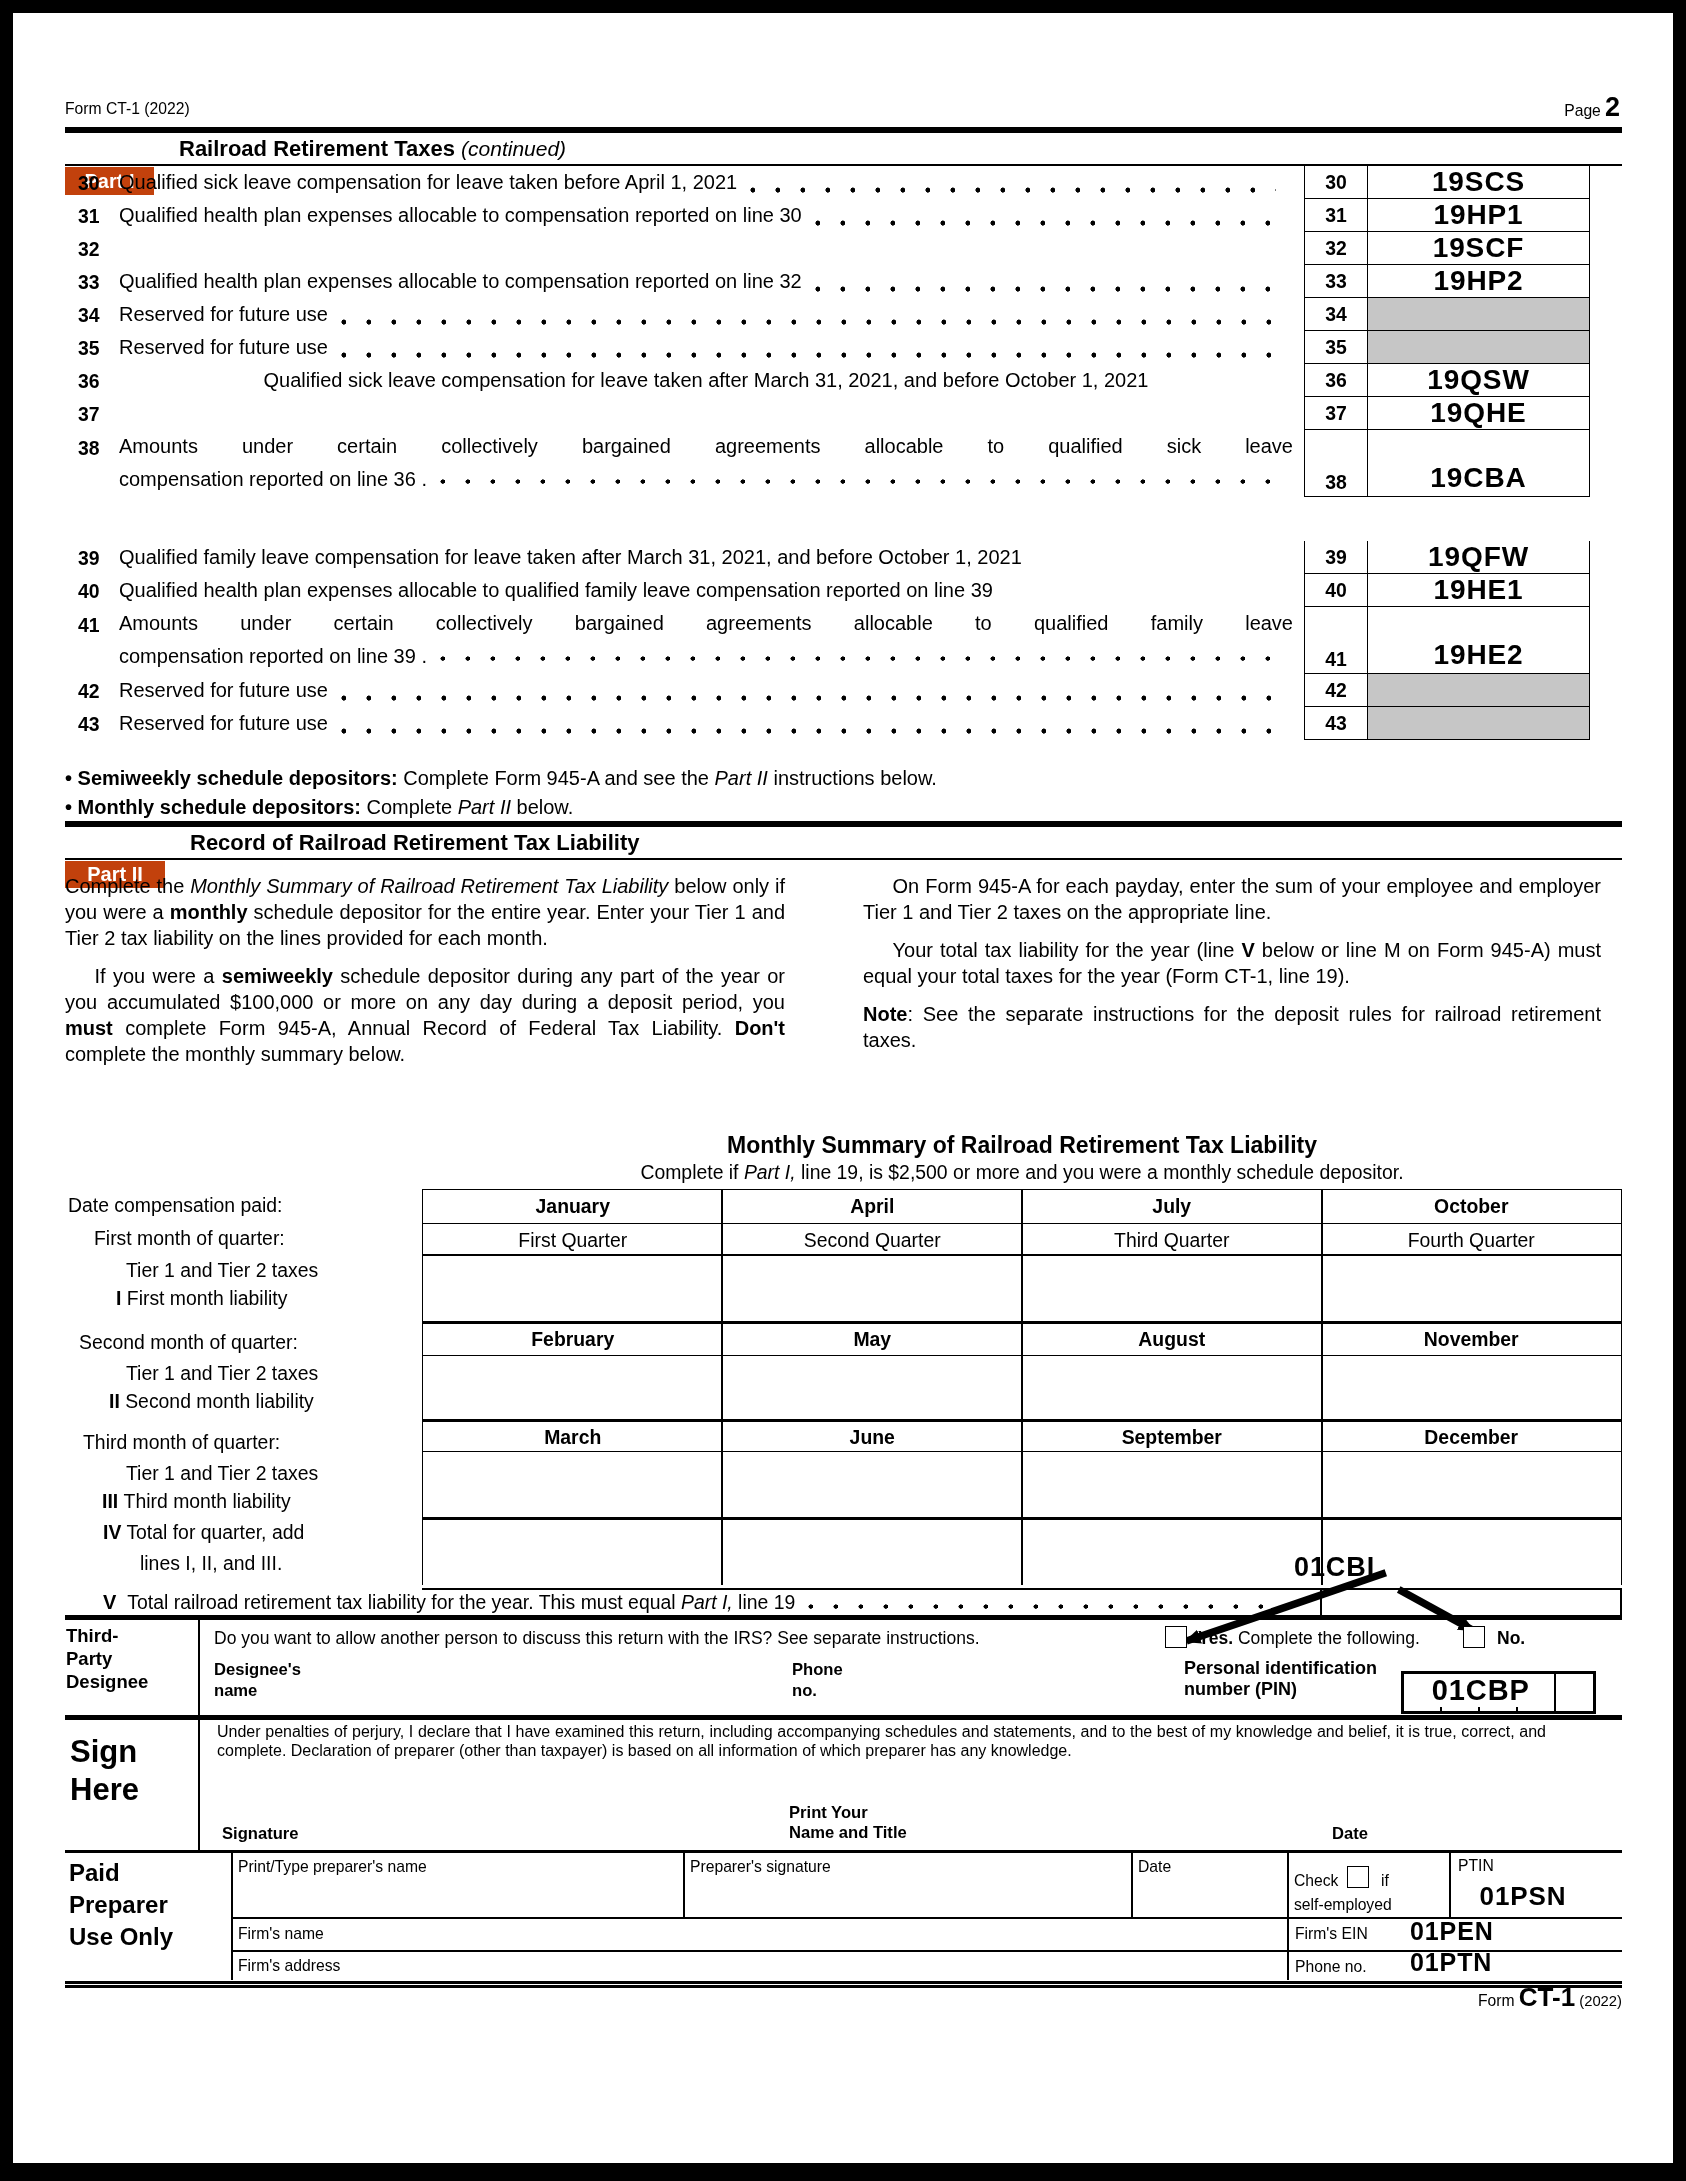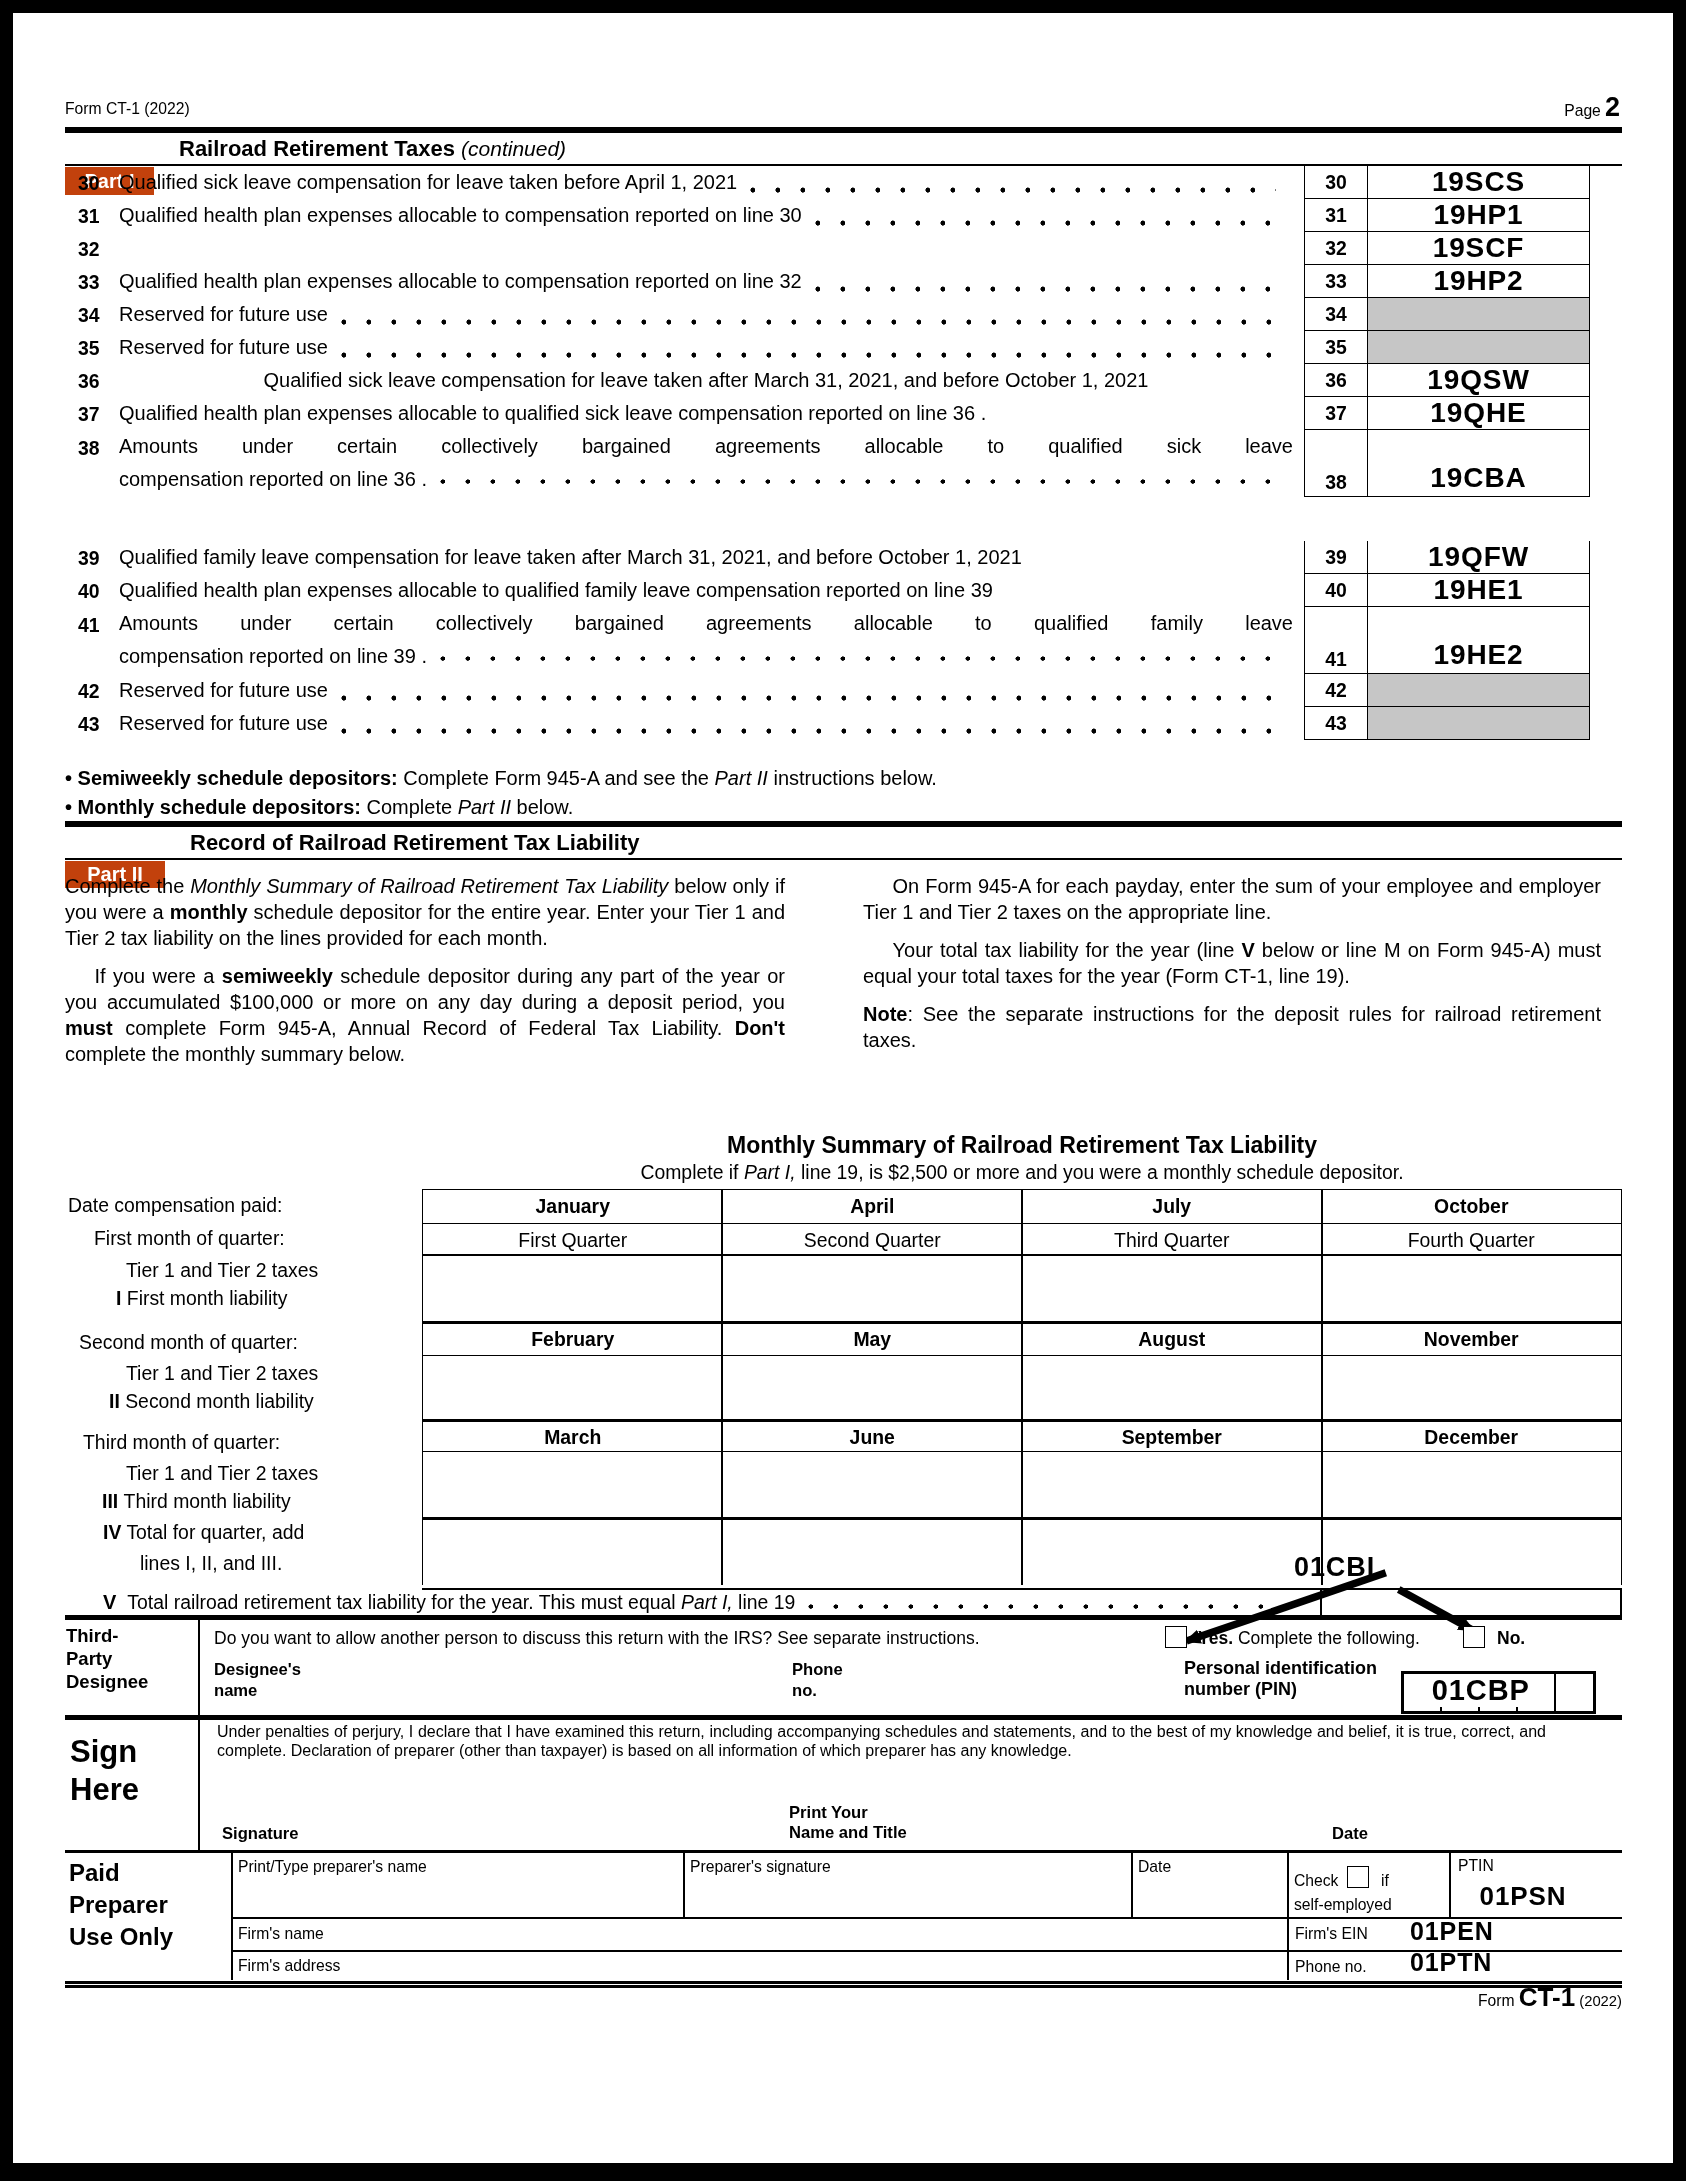--- a/index.html
+++ b/index.html
@@ -137,25 +137,20 @@
         <div class="dwrap">
           <div class="dflex" style="height: 100%; justify-content: center;">
             <span>Qualified sick leave compensation for leave taken after March 31, 2021, and before October 1, 2021</span>
           </div>
         </div>
         <div class="ncell">36</div>
         <div class="vcell">19QSW</div>
       </div>
       <div class="p1row" style="height: 33px;">
         <div class="lnum">37</div>
-        <div class="dwrap">
-          <div class="dflex" style="height: 100%;">
-            <span>Qualified health plan expenses allocable to qualified sick leave compensation reported on line 36 .</span>
-          </div>
-        </div>
         <div class="ncell">37</div>
         <div class="vcell">19QHE</div>
       </div>
       <div class="p1row two" style="height: 67px;">
         <div class="lnum">38</div>
         <div class="dwrap">
           <div class="jline">Amounts under certain collectively bargained agreements allocable to qualified sick leave</div>
           <div class="dflex">
             <span>compensation reported on line 36 .</span>
             <span class="lead"></span>

